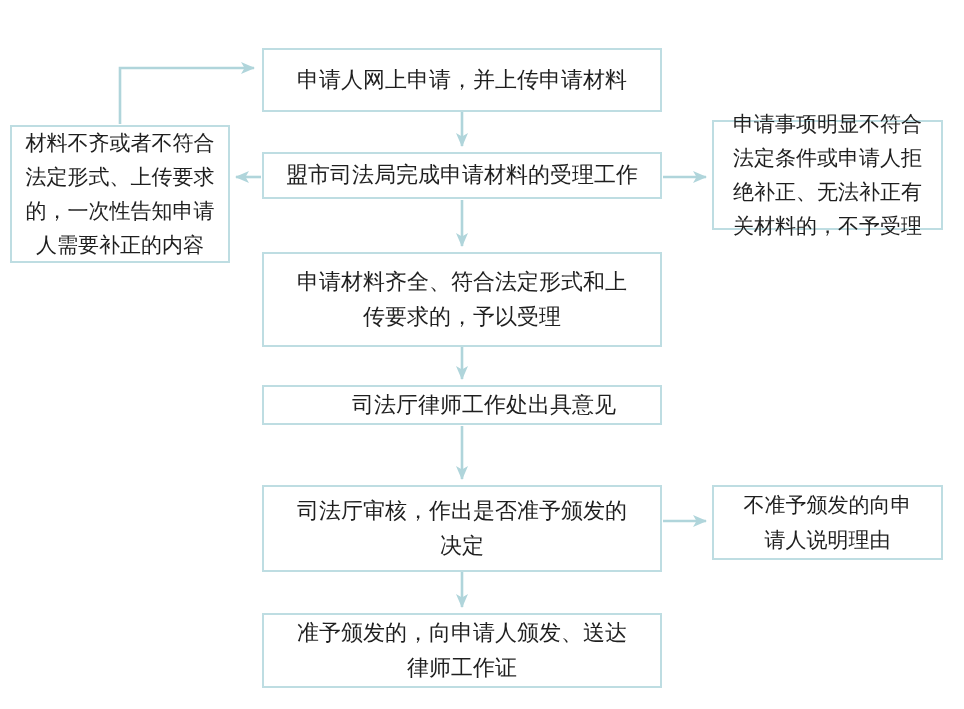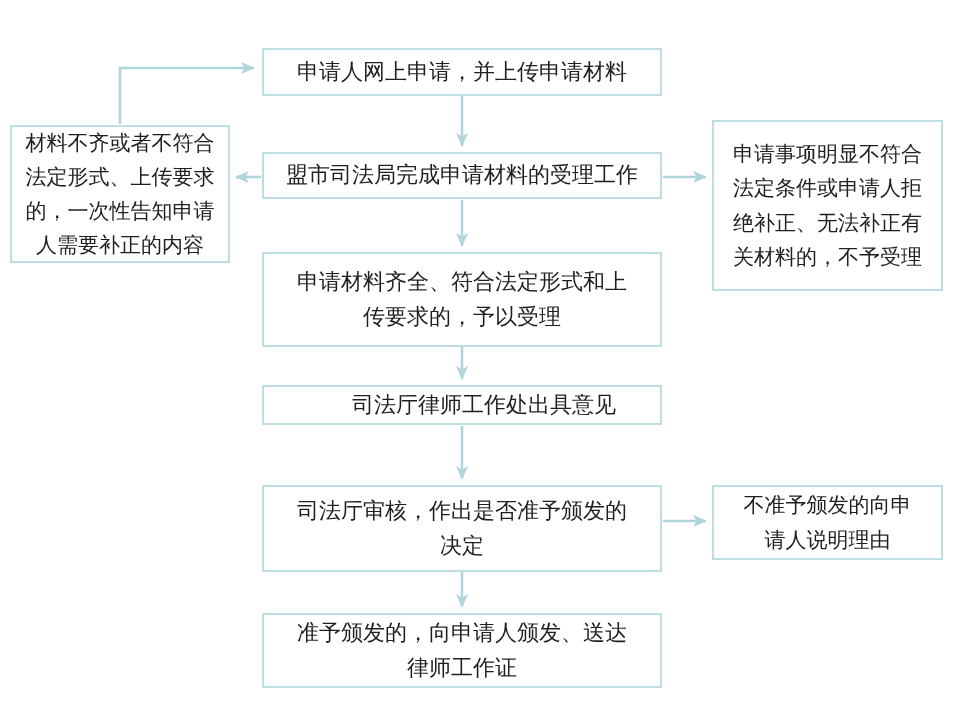--- a/index.html
+++ b/index.html
@@ -44,24 +44,24 @@
   .node-main {
     left: 262px;
     width: 400px;
     font-size: 22px;
   }
   .node-side {
     width: 231px;
     font-size: 21px;
     line-height: 1.62;
   }
-  #node-apply            { top: 48px;  height: 48px; }
+  #node-apply            { top: 48px;  height: 64px; }
   #node-bureau-accept    { top: 152px; height: 47px; }
   #node-correction       { left: 10px;  top: 125px; width: 220px; height: 138px; }
-  #node-not-accepted     { left: 712px; top: 120px; height: 171px; }
+  #node-not-accepted     { left: 712px; top: 120px; height: 110px; }
   #node-accepted         { top: 252px; height: 95px; }
   #node-opinion          { top: 385px; height: 40px; padding-left: 44px; }
   #node-review           { top: 485px; height: 87px; }
   #node-explain          { left: 712px; top: 485px; height: 75px; }
   #node-issue            { top: 613px; height: 75px; }
 </style>
 </head>
 <body>
 
 <div id="canvas" style="--c-border: #bedde2; --c-arrow: #b0d5db; --c-text: #1f1f1f; --c-bg: #ffffff;">

